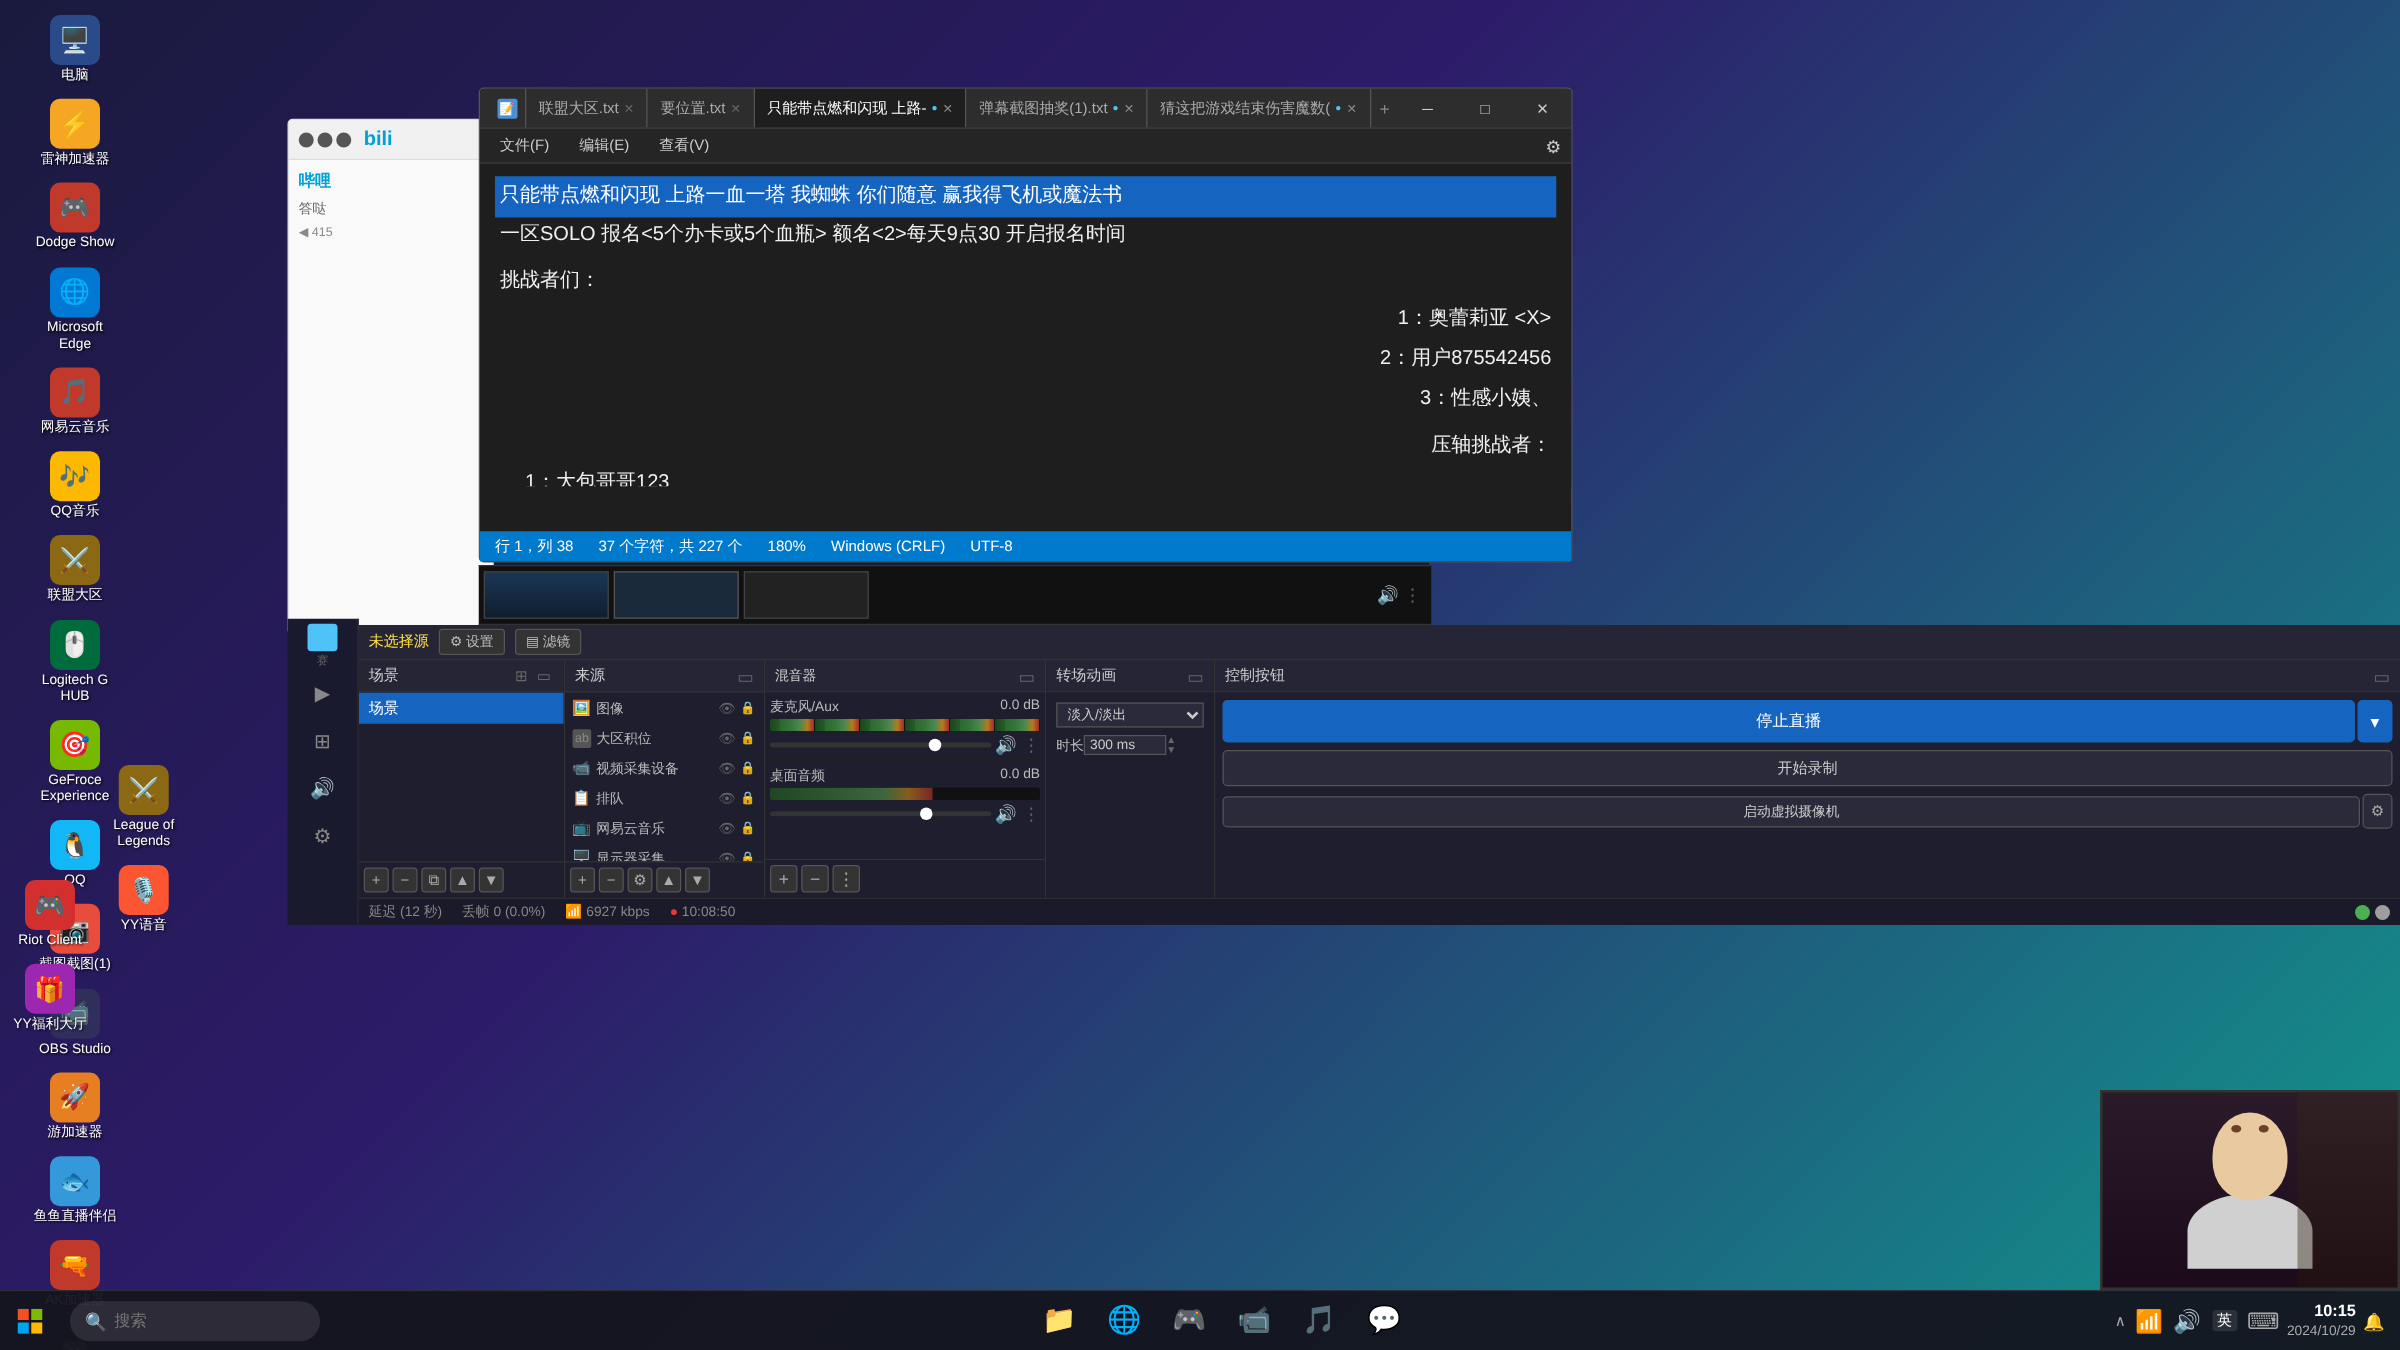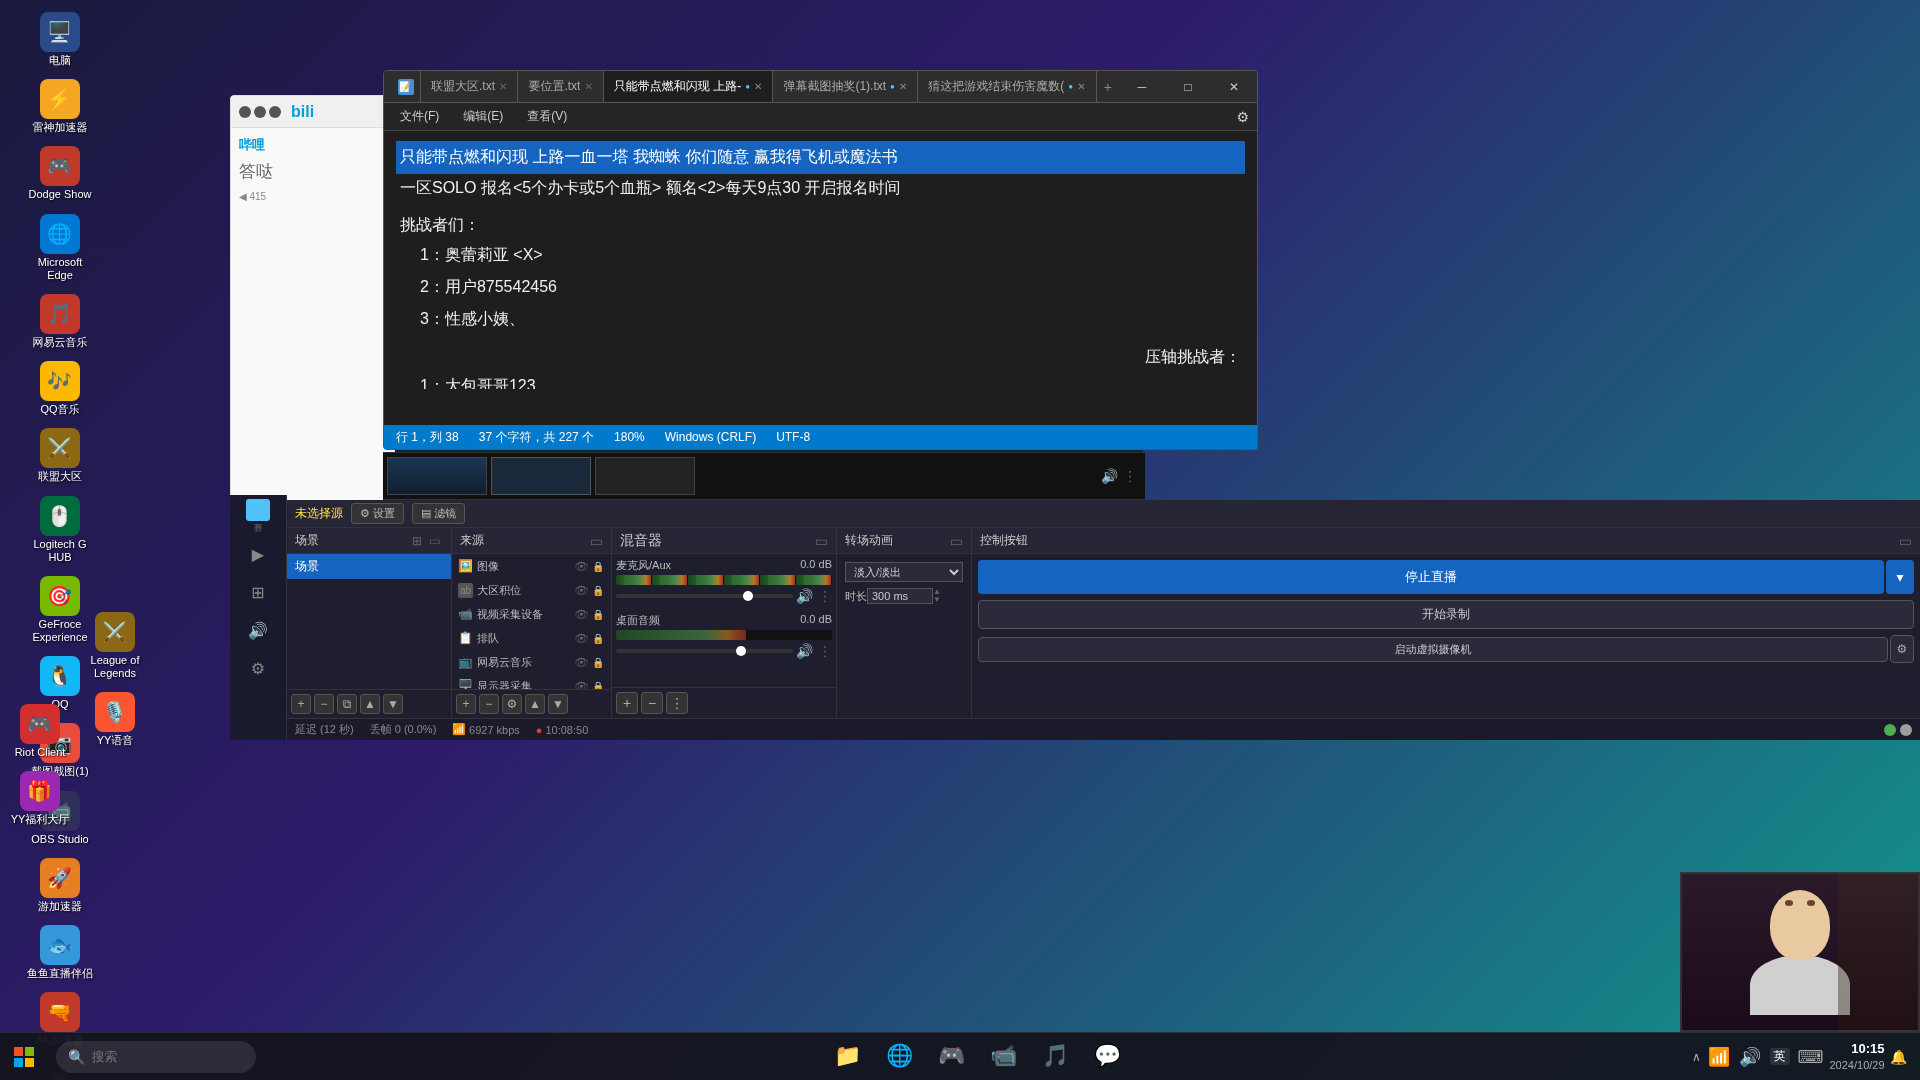--- a/index.html
+++ b/index.html
@@ -589,21 +589,21 @@
     <div class="bili-titlebar">
       <div style="display:flex;gap:3px;margin-right:6px;">
         <div style="width:12px;height:12px;border-radius:50%;background:#555;"></div>
         <div style="width:12px;height:12px;border-radius:50%;background:#555;"></div>
         <div style="width:12px;height:12px;border-radius:50%;background:#555;"></div>
       </div>
       <div class="bili-logo">bili</div>
     </div>
     <div class="bili-content">
       <div style="color:#00a1d6;font-size:13px;font-weight:bold;margin-bottom:4px;">哔哩</div>
-      <div style="font-size:17px;color:#666;line-height:1.8;font-family:Liberation Mono, monospace;">答哒</div>
+      <div style="font-size:11px;color:#666;line-height:1.8;">答哒</div>
       <div style="font-size:10px;color:#888;margin-top:2px;">◀ 415</div>
     </div>
   </div>
 
   <div style="position:absolute;top:495px;left:230px;width:57px;height:245px;background:#1a1a2e;border-right:1px solid #333;z-index:45;display:flex;flex-direction:column;align-items:center;padding:4px 0;gap:2px;">
     <div class="obs-left-icon active">
       <div style="width:24px;height:24px;background:#4fc3f7;border-radius:3px;display:flex;align-items:center;justify-content:center;font-size:14px;">▤</div>
       <span class="icon-lbl">赛</span>
     </div>
     <div class="obs-left-icon">
@@ -719,21 +719,21 @@
           <div class="pb-btn">+</div>
           <div class="pb-btn">−</div>
           <div class="pb-btn">⚙</div>
           <div class="pb-btn">▲</div>
           <div class="pb-btn">▼</div>
         </div>
       </div>
 
       <div style="width:225px;border-right:1px solid #333;display:flex;flex-direction:column;">
         <div style="height:26px;background:#252535;display:flex;align-items:center;padding:0 8px;border-bottom:1px solid #333;">
-          <span style="font-size:14px;color:#ccc;">混音器</span>
+          <span style="font-size:11px;color:#ccc;">混音器</span>
           <div style="margin-left:auto;color:#666;cursor:pointer;font-size:14px;">▭</div>
         </div>
         <div style="flex:1;overflow:auto;background:#1e1e2e;padding:4px;">
 
           <div style="border-bottom:1px solid #222;padding-bottom:4px;margin-bottom:4px;">
             <div style="display:flex;justify-content:space-between;font-size:11px;color:#bbb;margin-bottom:2px;">
               <span>麦克风/Aux</span>
               <span>0.0 dB</span>
             </div>
             <div style="height:10px;background:#111;border-radius:2px;overflow:hidden;margin-bottom:3px;display:flex;">
@@ -871,21 +871,21 @@
       <span class="notepad-menu-item">文件(F)</span>
       <span class="notepad-menu-item">编辑(E)</span>
       <span class="notepad-menu-item">查看(V)</span>
       <span class="notepad-settings-icon">⚙</span>
     </div>
 
     <div class="notepad-content">
       <span class="highlight-line">只能带点燃和闪现 上路一血一塔  我蜘蛛 你们随意 赢我得飞机或魔法书</span>
       <div style="margin-top:2px;">  一区SOLO   报名&lt;5个办卡或5个血瓶&gt;  额名&lt;2&gt;每天9点30 开启报名时间</div>
       <div style="margin-top:8px;">挑战者们：</div>
-      <div style="padding-left:20px;line-height:2;">
+      <div style="padding-left:20px;line-height:2;text-align:right;">
         <div>1：奥蕾莉亚               &lt;X&gt;</div>
         <div>2：用户875542456</div>
         <div>3：性感小姨、</div>
       </div>
       <div style="margin-top:8px;text-align:right;">压轴挑战者：</div>
       <div style="padding-left:20px;">
         <div>1：大包哥哥123</div>
       </div>
     </div>
 

